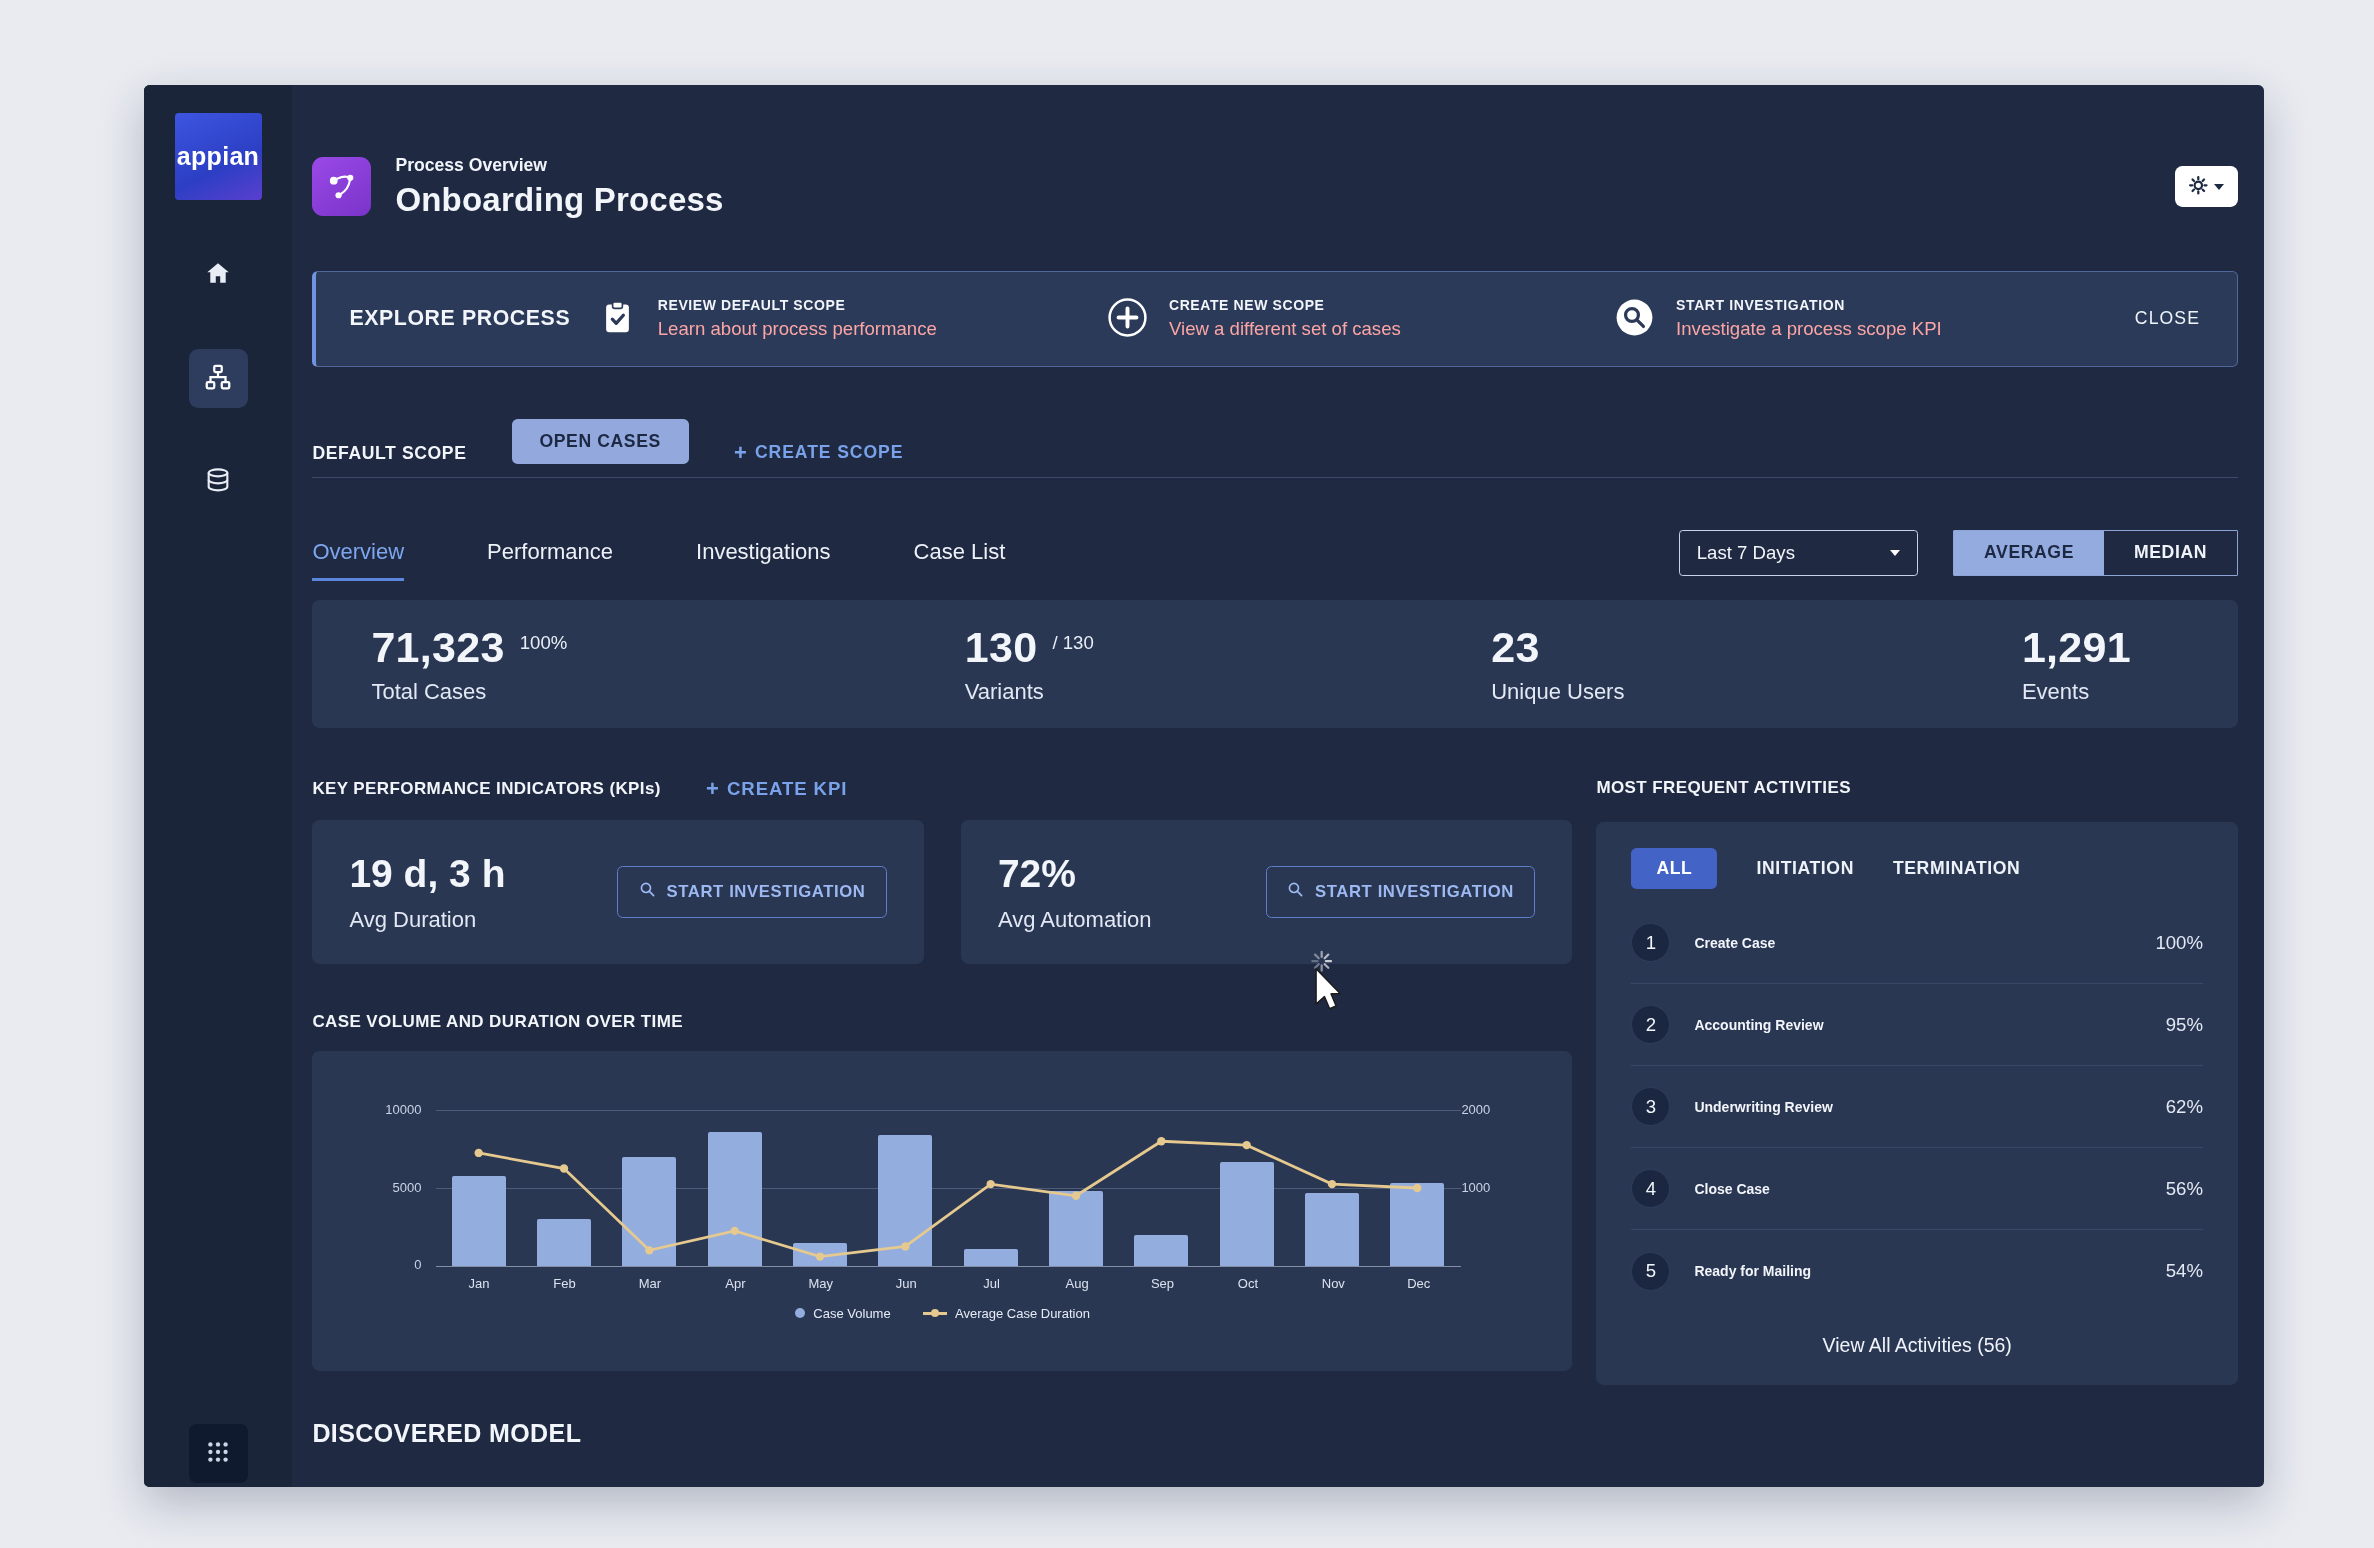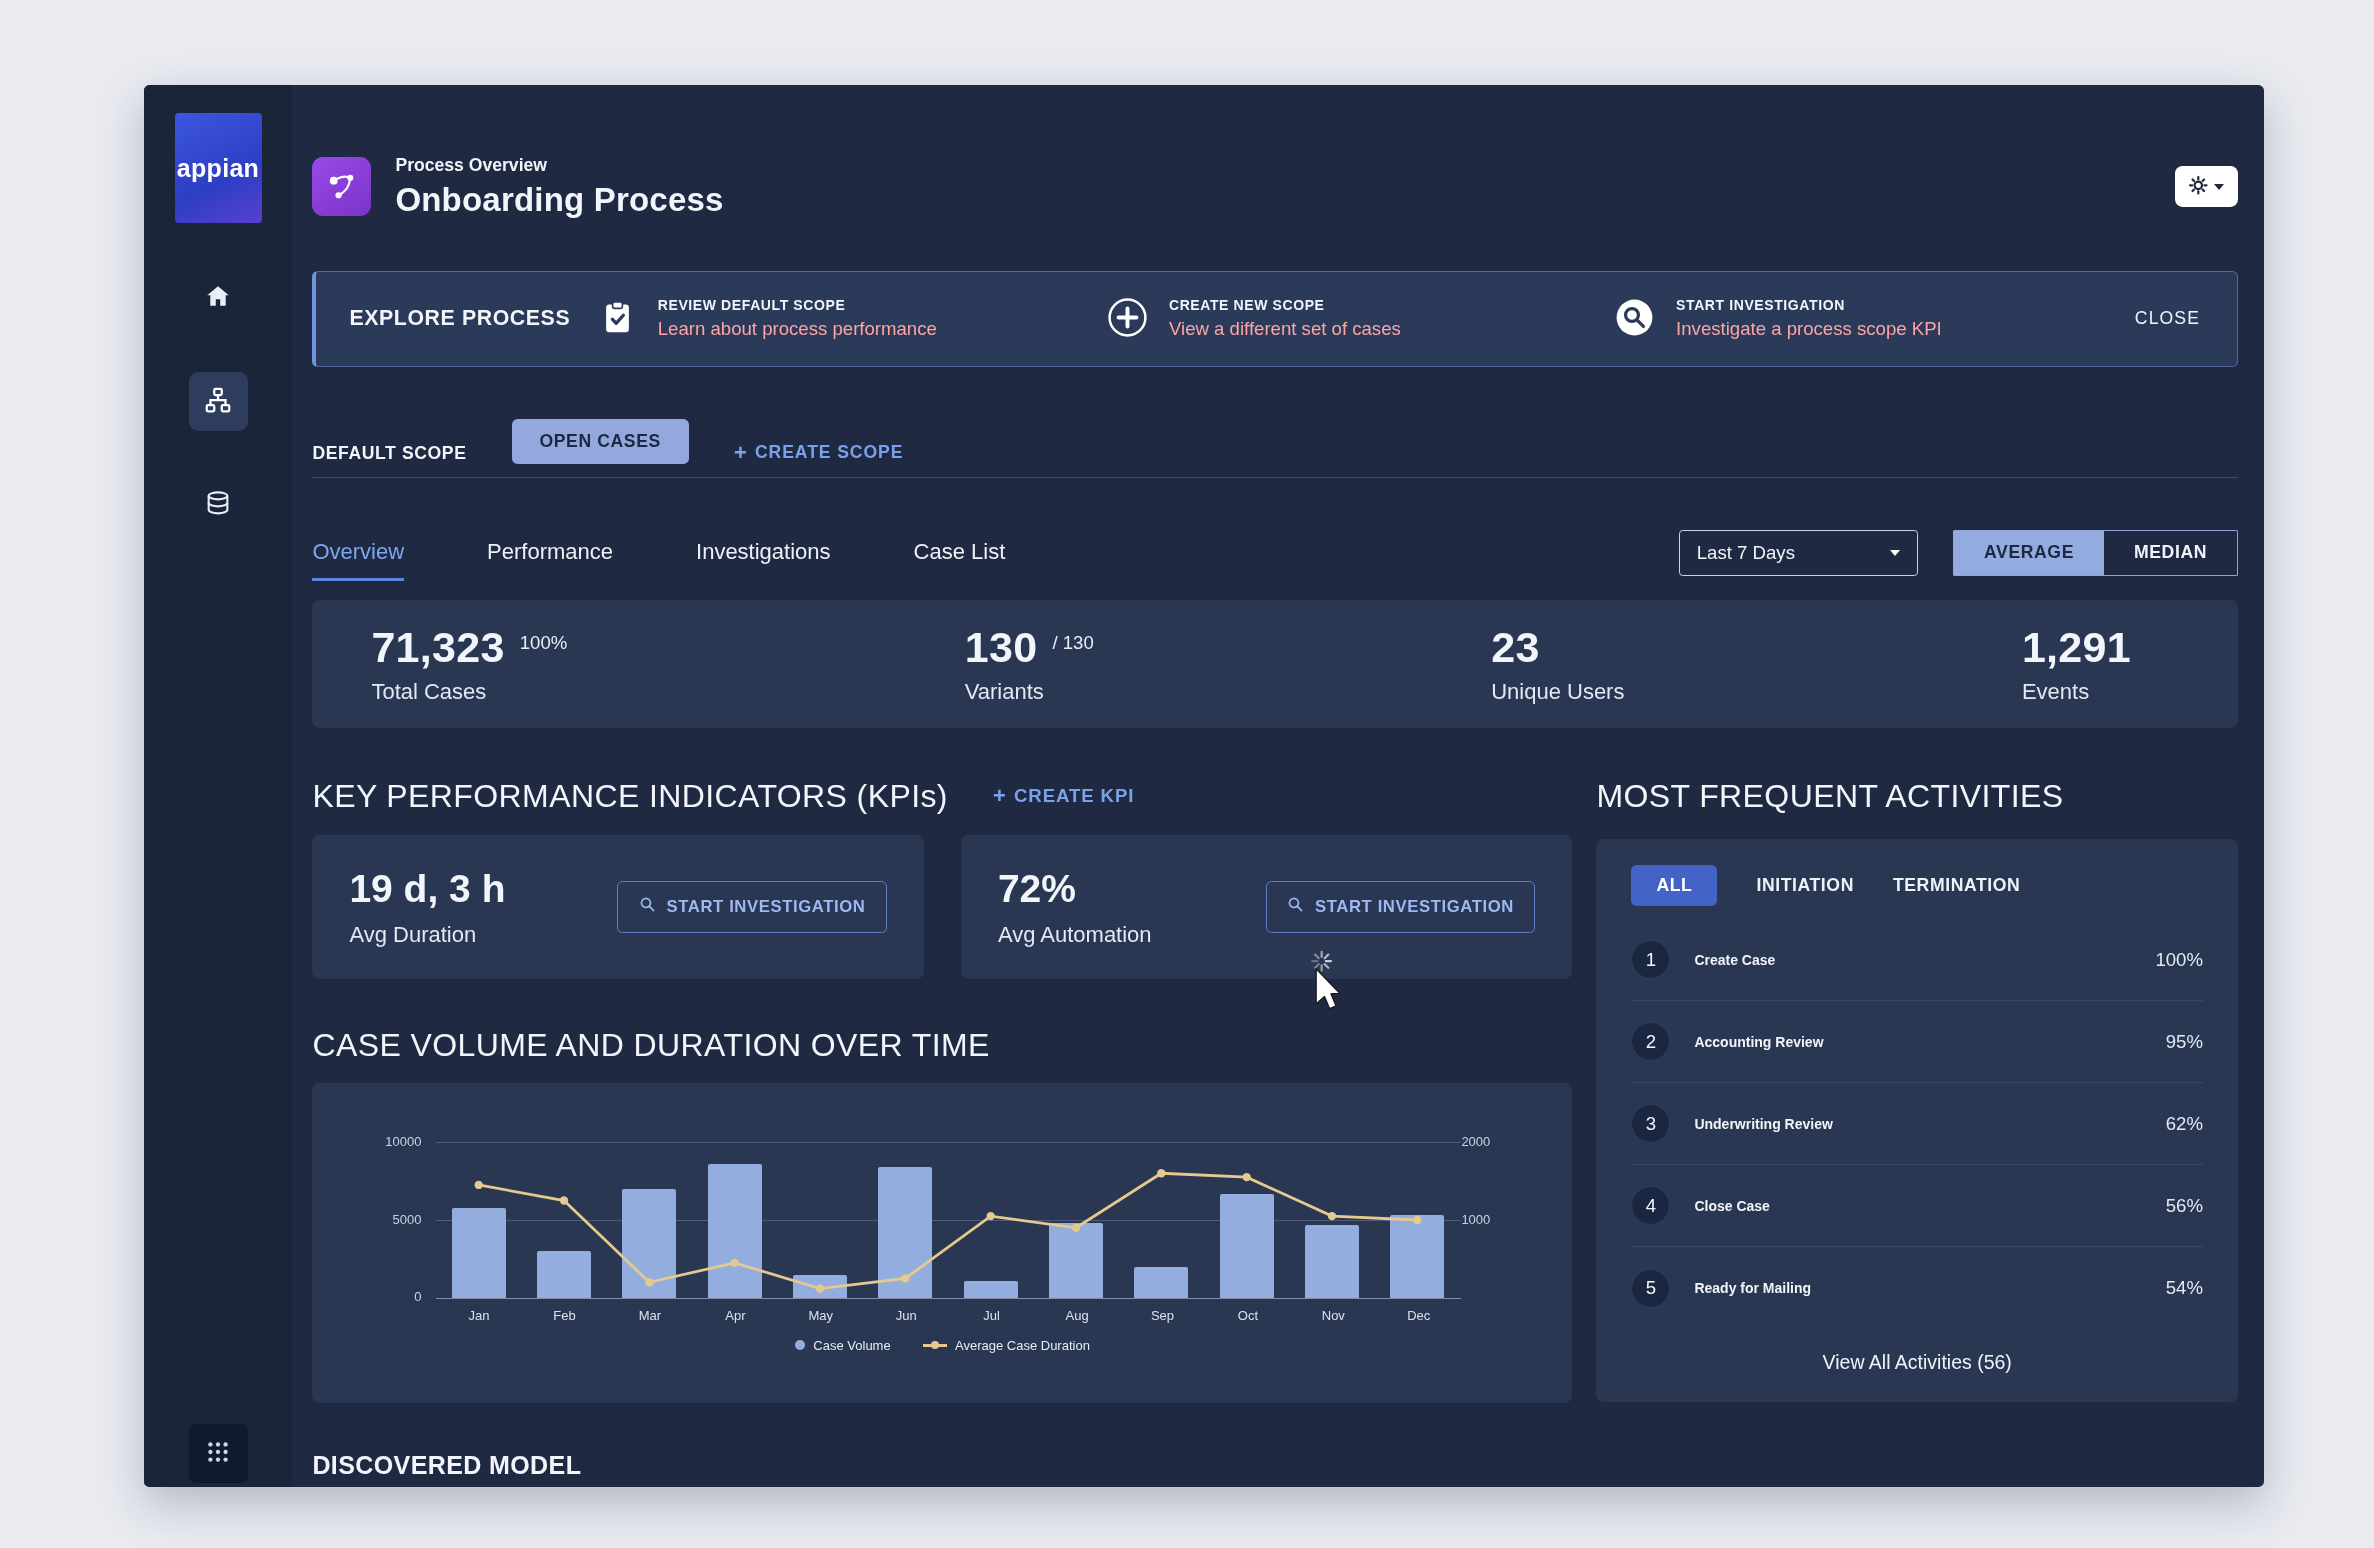--- a/index.html
+++ b/index.html
@@ -15,21 +15,21 @@
     position:absolute; left:144px; top:85px; width:2120px; height:1402px;
     background:#1f2a42; border-radius:5.6px; overflow:hidden;
     display:flex; box-shadow:0 16.7px 46px rgba(20,30,60,0.25);
   }
   
   .sidebar {
     width:148px; flex-shrink:0; background:#1b2539;
     display:flex; flex-direction:column; align-items:center; padding-top:28px;
   }
   .logo {
-    width:87px; height:110px; border-radius:3.7px;
+    width:87px; height:87px; border-radius:3.7px;
     background:linear-gradient(155deg,#3d55e0 0%, #2c3fc4 60%, #5a3fd0 100%);
     display:flex; align-items:center; justify-content:center;
     font-size:25px; font-weight:bold; color:#fff; letter-spacing:0.3px;
   }
   .side-icon {
     margin-top:45px; width:59px; height:59px; border-radius:9.3px;
     display:flex; align-items:center; justify-content:center; cursor:pointer;
   }
   .side-icon.active { background:#2e3d5e; }
   .side-bottom {
@@ -107,21 +107,21 @@
   .stat-value-row { display:flex; }
   .stat-value { font-size:43px; font-weight:bold; letter-spacing:0.3px; }
   .stat-annot { font-size:18.6px; margin-left:15px; margin-top:9.3px; color:#e8edf6; }
   .stat-label { font-size:22px; color:#e2e8f4; margin-top:7.4px; }
 
   
   .columns { display:flex; gap:24px; margin-top:50px; align-items:flex-start; }
   .col-left { width:1260px; flex-shrink:0; }
   .col-right { flex:1; min-width:0; }
   .section-head { display:flex; align-items:center; }
-  .section-title { font-size:32px; font-weight:normal; letter-spacing:0.4px; }
+  .section-title { font-size:17px; font-weight:bold; letter-spacing:0.4px; }
   .create-kpi { margin-left:45px; color:#7aa2ea; font-size:18.6px; font-weight:bold; letter-spacing:0.9px; cursor:pointer; display:flex; align-items:center; gap:7.4px; }
 
   .kpi-cards { display:flex; gap:37px; margin-top:20.4px; }
   .kpi-card {
     flex:1; background:#2a3753; border-radius:7.4px; height:144px;
     display:flex; align-items:center; justify-content:space-between; padding:0 37px;
   }
   .kpi-value { font-size:39px; font-weight:bold; }
   .kpi-label { font-size:22px; color:#e2e8f4; margin-top:11px; }
   .invest-btn {

